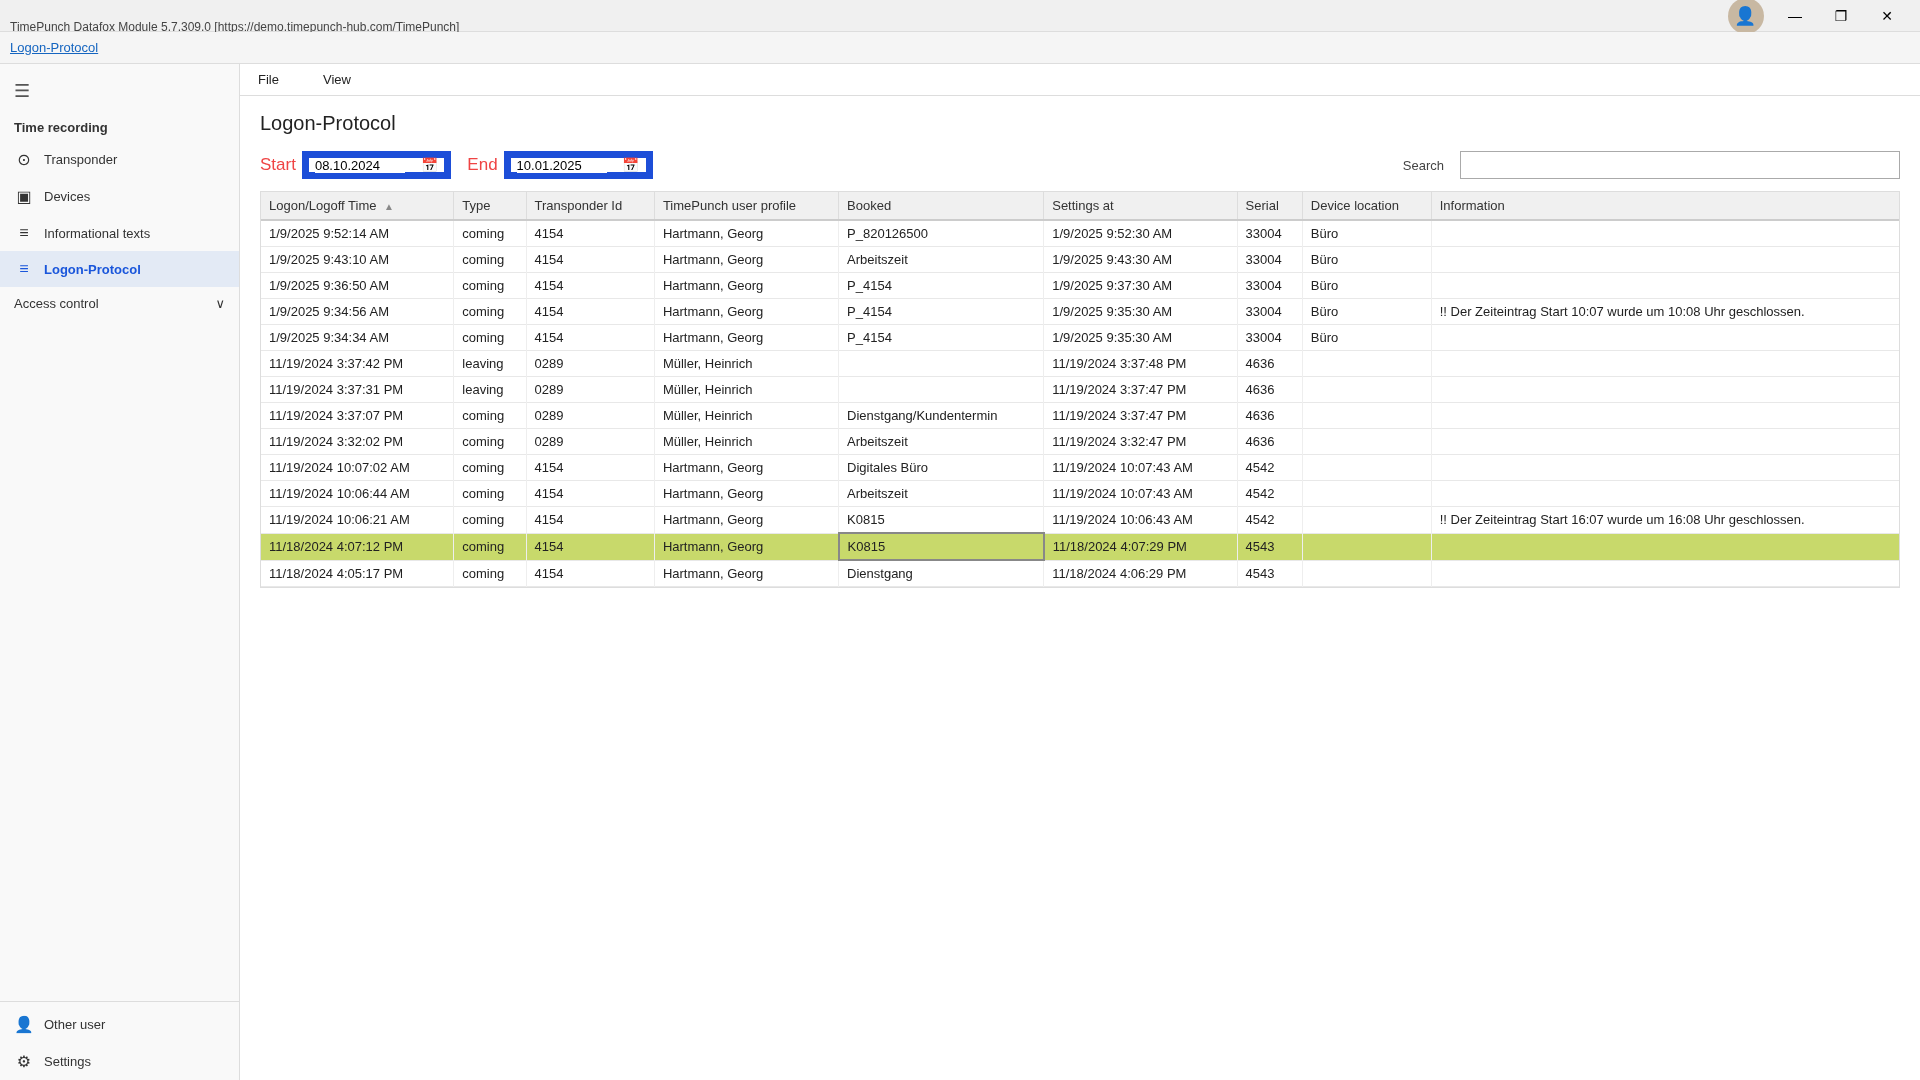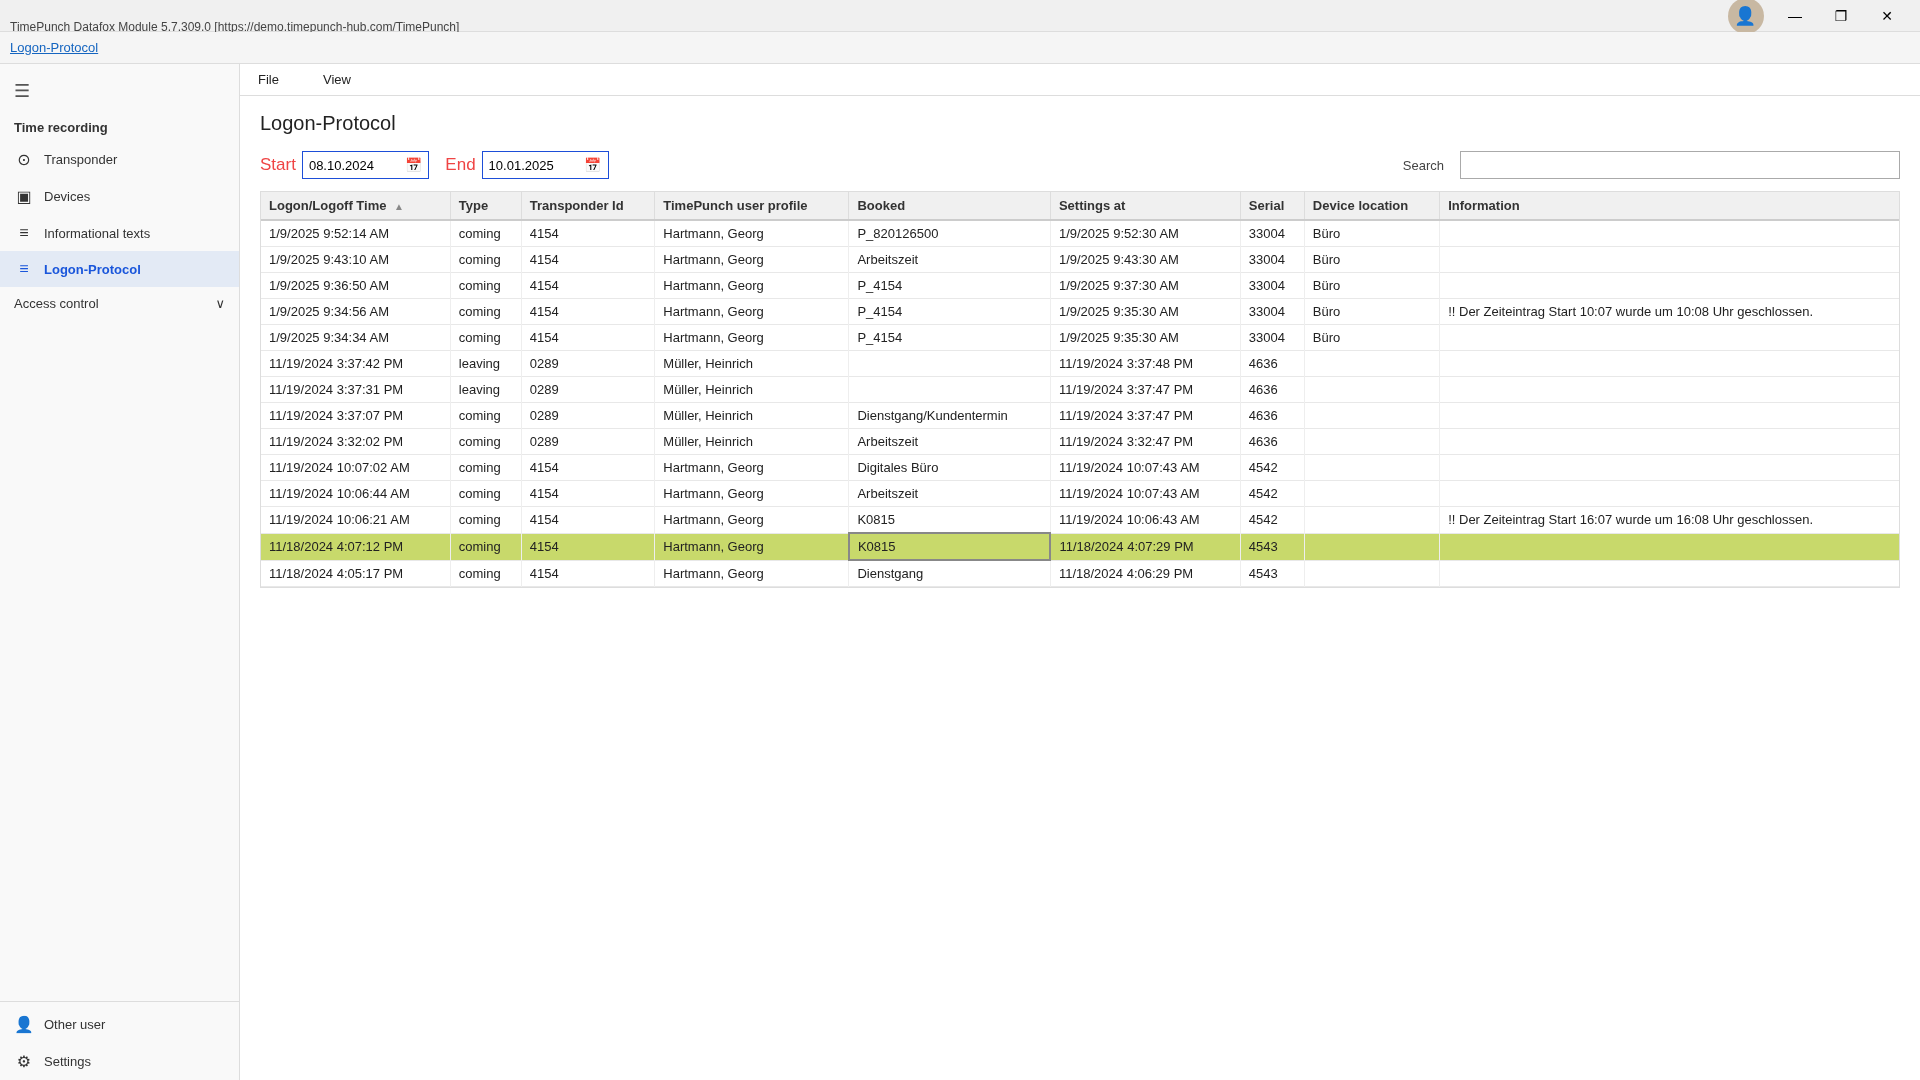--- a/index.html
+++ b/index.html
@@ -39,31 +39,31 @@
     .menu-bar { height: 32px; display: flex; align-items: center; border-bottom: 1px solid #ddd; padding: 0 10px; gap: 28px; }
     .menu-bar-item { padding: 4px 8px; cursor: pointer; font-size: 13px; color: #222; }
 
     .content-area { flex: 1; padding: 16px 20px; overflow: auto; }
     .page-title { font-size: 20px; font-weight: 400; color: #222; margin-bottom: 16px; }
 
     
     .filters-row { display: flex; align-items: center; gap: 16px; margin-bottom: 12px; }
     .filter-group { display: flex; align-items: center; gap: 6px; }
     .filter-label { font-size: 17px; color: #ef4444; }
-    .filter-input { display: flex; align-items: center; border: 1px solid #1d4ed8; background: #fff; padding: 3px 6px; gap: 6px; font-size: 13px; height: 28px; }
+    .filter-input { display: flex; align-items: center; border: 7px solid #1d4ed8; background: #fff; padding: 3px 6px; gap: 16px; font-size: 13px; height: 28px; }
     .filter-input input { border: none; outline: none; font-size: 13px; width: 90px; }
     .filter-icon { color: #555; font-size: 14px; }
     .search-label { margin-left: auto; font-size: 13px; color: #444; }
     .search-input { border: 1px solid #aaa; height: 28px; width: 440px; padding: 3px 8px; font-size: 13px; outline: none; }
 
     
     .table-container { overflow: auto; border: 1px solid #ddd; }
     table { width: 100%; border-collapse: collapse; font-size: 13px; }
     thead tr { background: #f0f0f0; }
-    thead th { text-align: left; padding: 6px 8px; border-bottom: 2px solid #ccc; border-right: 1px solid #ddd; font-weight: 700; white-space: nowrap; color: #333; cursor: pointer; user-select: none; }
+    thead th { text-align: left; padding: 6px 8px; border-bottom: 2px solid #ccc; border-right: 1px solid #ddd; font-weight: 400; white-space: nowrap; color: #333; cursor: pointer; user-select: none; }
     thead th:last-child { border-right: none; }
     tbody tr { border-bottom: 1px solid #e8e8e8; }
     tbody tr.selected-row { background: #c8d96b; }
     tbody td { padding: 5px 8px; border-right: 1px solid #eee; white-space: nowrap; color: #222; }
     tbody td:last-child { border-right: none; white-space: normal; }
     .sort-arrow { font-size: 10px; color: #888; margin-left: 4px; }
 
     
     .bottom-bar { height: 36px; border-top: 1px solid #ddd; display: flex; align-items: center; justify-content: flex-end; padding: 0 16px; background: #f9f9f9; }
     .show-faulty-btn { display: flex; align-items: center; gap: 6px; font-size: 13px; color: #333; cursor: pointer; }

